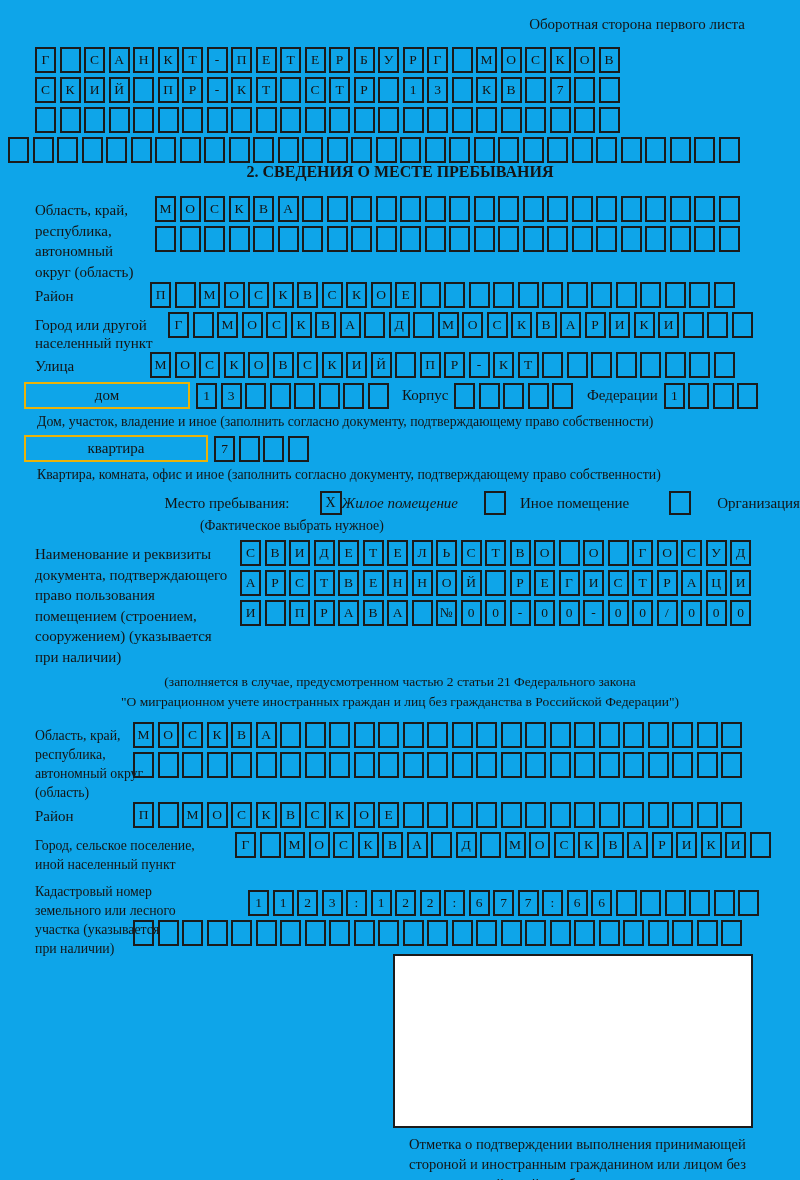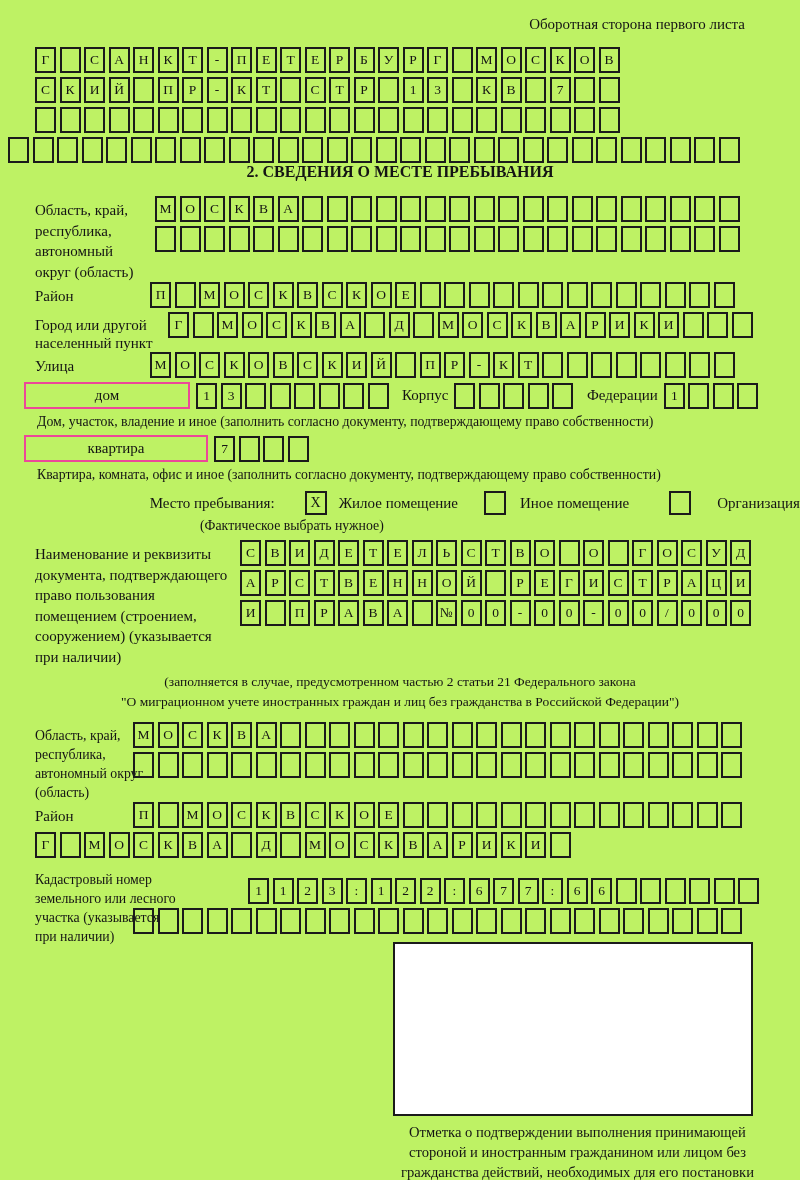--- a/index.html
+++ b/index.html
@@ -1,17 +1,17 @@
 <!DOCTYPE html>
 <html><head>
 <meta charset="utf-8">
 <style>
   html,body { margin:0; padding:0; background:#e9e9e9; }
   .page {
-    width:800px; height:1180px; margin:0 auto; background:#bef264;
+    width:800px; height:1180px; margin:0 auto; background:#0ea5e9;
     color:#141414; font-family:"Liberation Serif", serif;
     box-sizing:border-box; padding-top:16px; position:relative; overflow:hidden;
   }
   .hdr { text-align:right; padding-right:55px; font-size:15px; margin-bottom:14px; }
 
   .grp { display:flex; align-items:flex-start; margin-left:35px; }
   .lbl { white-space:pre; font-size:15px; line-height:20.5px; flex:none; padding-top:4px; }
   .lbl.small { font-size:13.8px; line-height:19px; }
   .rows { flex:none; }
   .brow { display:flex; margin-bottom:4px; }
@@ -22,21 +22,21 @@
     font-size:13.5px; overflow:hidden;
   }
   .cb { width:22px; height:24px; font-size:14px; }
 
   .note { font-size:13.2px; line-height:17px; white-space:pre-line; }
   .center { text-align:center; }
   .sect { text-align:center; font-weight:bold; font-size:16px; }
 
   .hrow { display:flex; align-items:center; margin-left:24px; margin-bottom:4px; }
   .wbox {
-    flex:none; box-sizing:border-box; height:27px; border:2px solid #ec4899;
+    flex:none; box-sizing:border-box; height:27px; border:2px solid #eab308;
     display:flex; align-items:center; justify-content:center; font-size:15px;
   }
   .wbox.dom { width:166px; margin-right:6px; }
   .wbox.kv  { width:184px; margin-right:6px; }
   .inl { font-size:15px; margin:0 6px 0 10px; white-space:nowrap; }
 
   .stay { display:flex; align-items:center; margin:8px 0 2px 35px; font-size:15px;justify-content:flex-end; }
   .stay .cell { margin:0; }
   .stay .t { white-space:nowrap; }
 
@@ -366,21 +366,21 @@
         <span class="cell"></span>
         <span class="cell"></span>
         <span class="cell"></span>
       </div>
   </div>
   <div class="note" style="margin:0 0 2px 37px; font-size:13.8px;">Квартира, комната, офис и иное (заполнить согласно документу, подтверждающему право собственности)</div>
 
   <div class="stay">
     <span class="t">Место пребывания:</span>
     <span class="cell cb" style="margin-left:30px;">X</span>
-    <span class="t" style="margin-left:12px;">Жилое помещение</span>
+    <span class="t" style="margin-left:0;font-style:italic;">Жилое помещение</span>
     <span class="cell cb" style="margin-left:26px;"></span>
     <span class="t" style="margin-left:14px;">Иное помещение</span>
     <span class="cell cb" style="margin-left:40px;"></span>
     <span class="t" style="margin-left:26px;">Организация</span>
   </div>
   <div class="note" style="margin:0 0 6px 200px; font-size:13.8px;">(Фактическое выбрать нужное)</div>
 
   <div class="grp">
     <div class="lbl" style="width:205px;">Наименование и реквизиты
 документа, подтверждающего
@@ -552,20 +552,22 @@
         <span class="cell"></span>
         <span class="cell"></span>
         <span class="cell"></span>
         <span class="cell"></span>
         <span class="cell"></span>
         <span class="cell"></span>
       </div>
   </div>
 
   <div class="grp">
+    <div class="lbl small" style="width:200px;">Город, сельское поселение,
+иной населенный пункт</div>
     <div class="brow">
         <span class="cell">Г</span>
         <span class="cell"></span>
         <span class="cell">М</span>
         <span class="cell">О</span>
         <span class="cell">С</span>
         <span class="cell">К</span>
         <span class="cell">В</span>
         <span class="cell">А</span>
         <span class="cell"></span>

